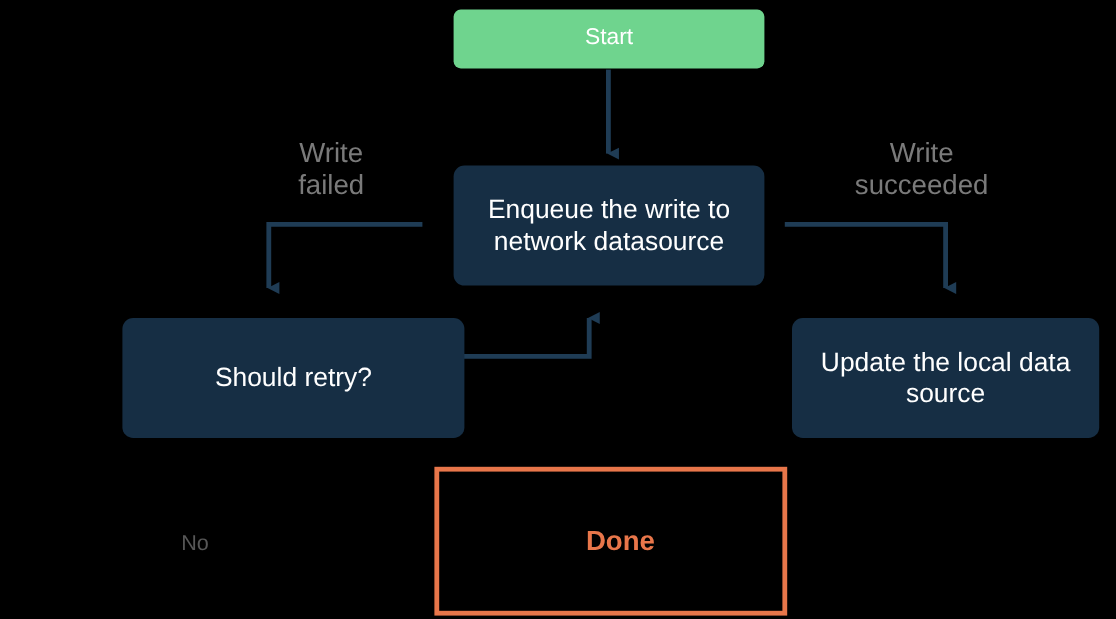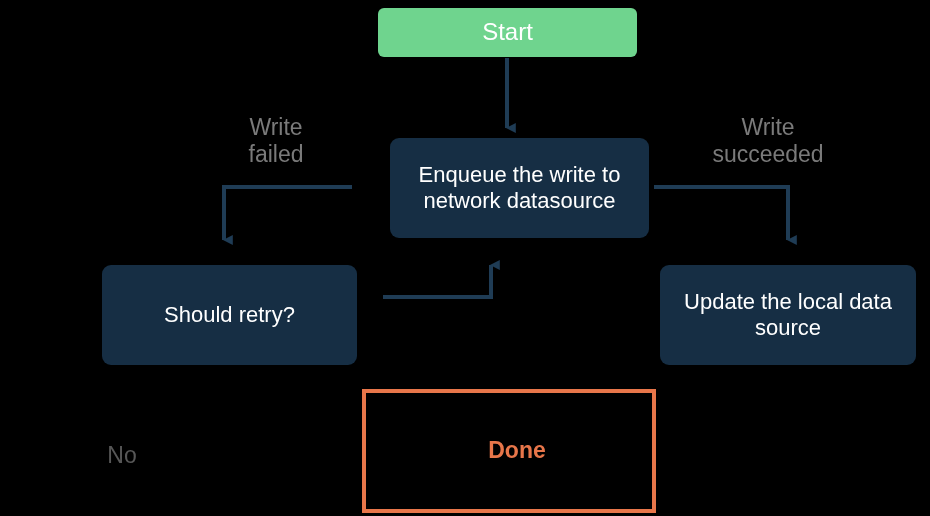--- a/index.html
+++ b/index.html
@@ -28,41 +28,40 @@
   }
 
   .node-start {
     left: 378px;
     top: 8px;
     width: 259px;
     height: 49px;
     background: #6FD48E;
     border-radius: 6px;
     color: #ffffff;
-    font-size: 24px;
+    font-size: 19px;
     font-weight: 400;
   }
 
   .node-enqueue {
     left: 378px;
     top: 138px;
     width: 259px;
     height: 100px;
     background: #162E44;
     border-radius: 9px;
     color: #ffffff;
     font-size: 22px;
     padding: 0 14px;
-    margin-left: 12px;
   }
 
   .node-retry {
     left: 102px;
     top: 265px;
-    width: 255px;
+    width: 285px;
     height: 100px;
     background: #162E44;
     border-radius: 9px;
     color: #ffffff;
     font-size: 22px;
     padding: 0 14px;
   }
 
   .node-update {
     left: 660px;
@@ -121,21 +120,22 @@
     width: 120px;
     color: #7A7A7A;
     font-size: 23px;
   }
 
   .lbl-no {
     left: 70px;
     top: 442px;
     width: 104px;
     color: #575757;
-    font-size: 23px;
+    font-size: 18px;
+    text-align: right;
   }
 
   
   #edges {
     position: absolute;
     left: 0;
     top: 0;
     width: 930px;
     height: 516px;
     pointer-events: none;

